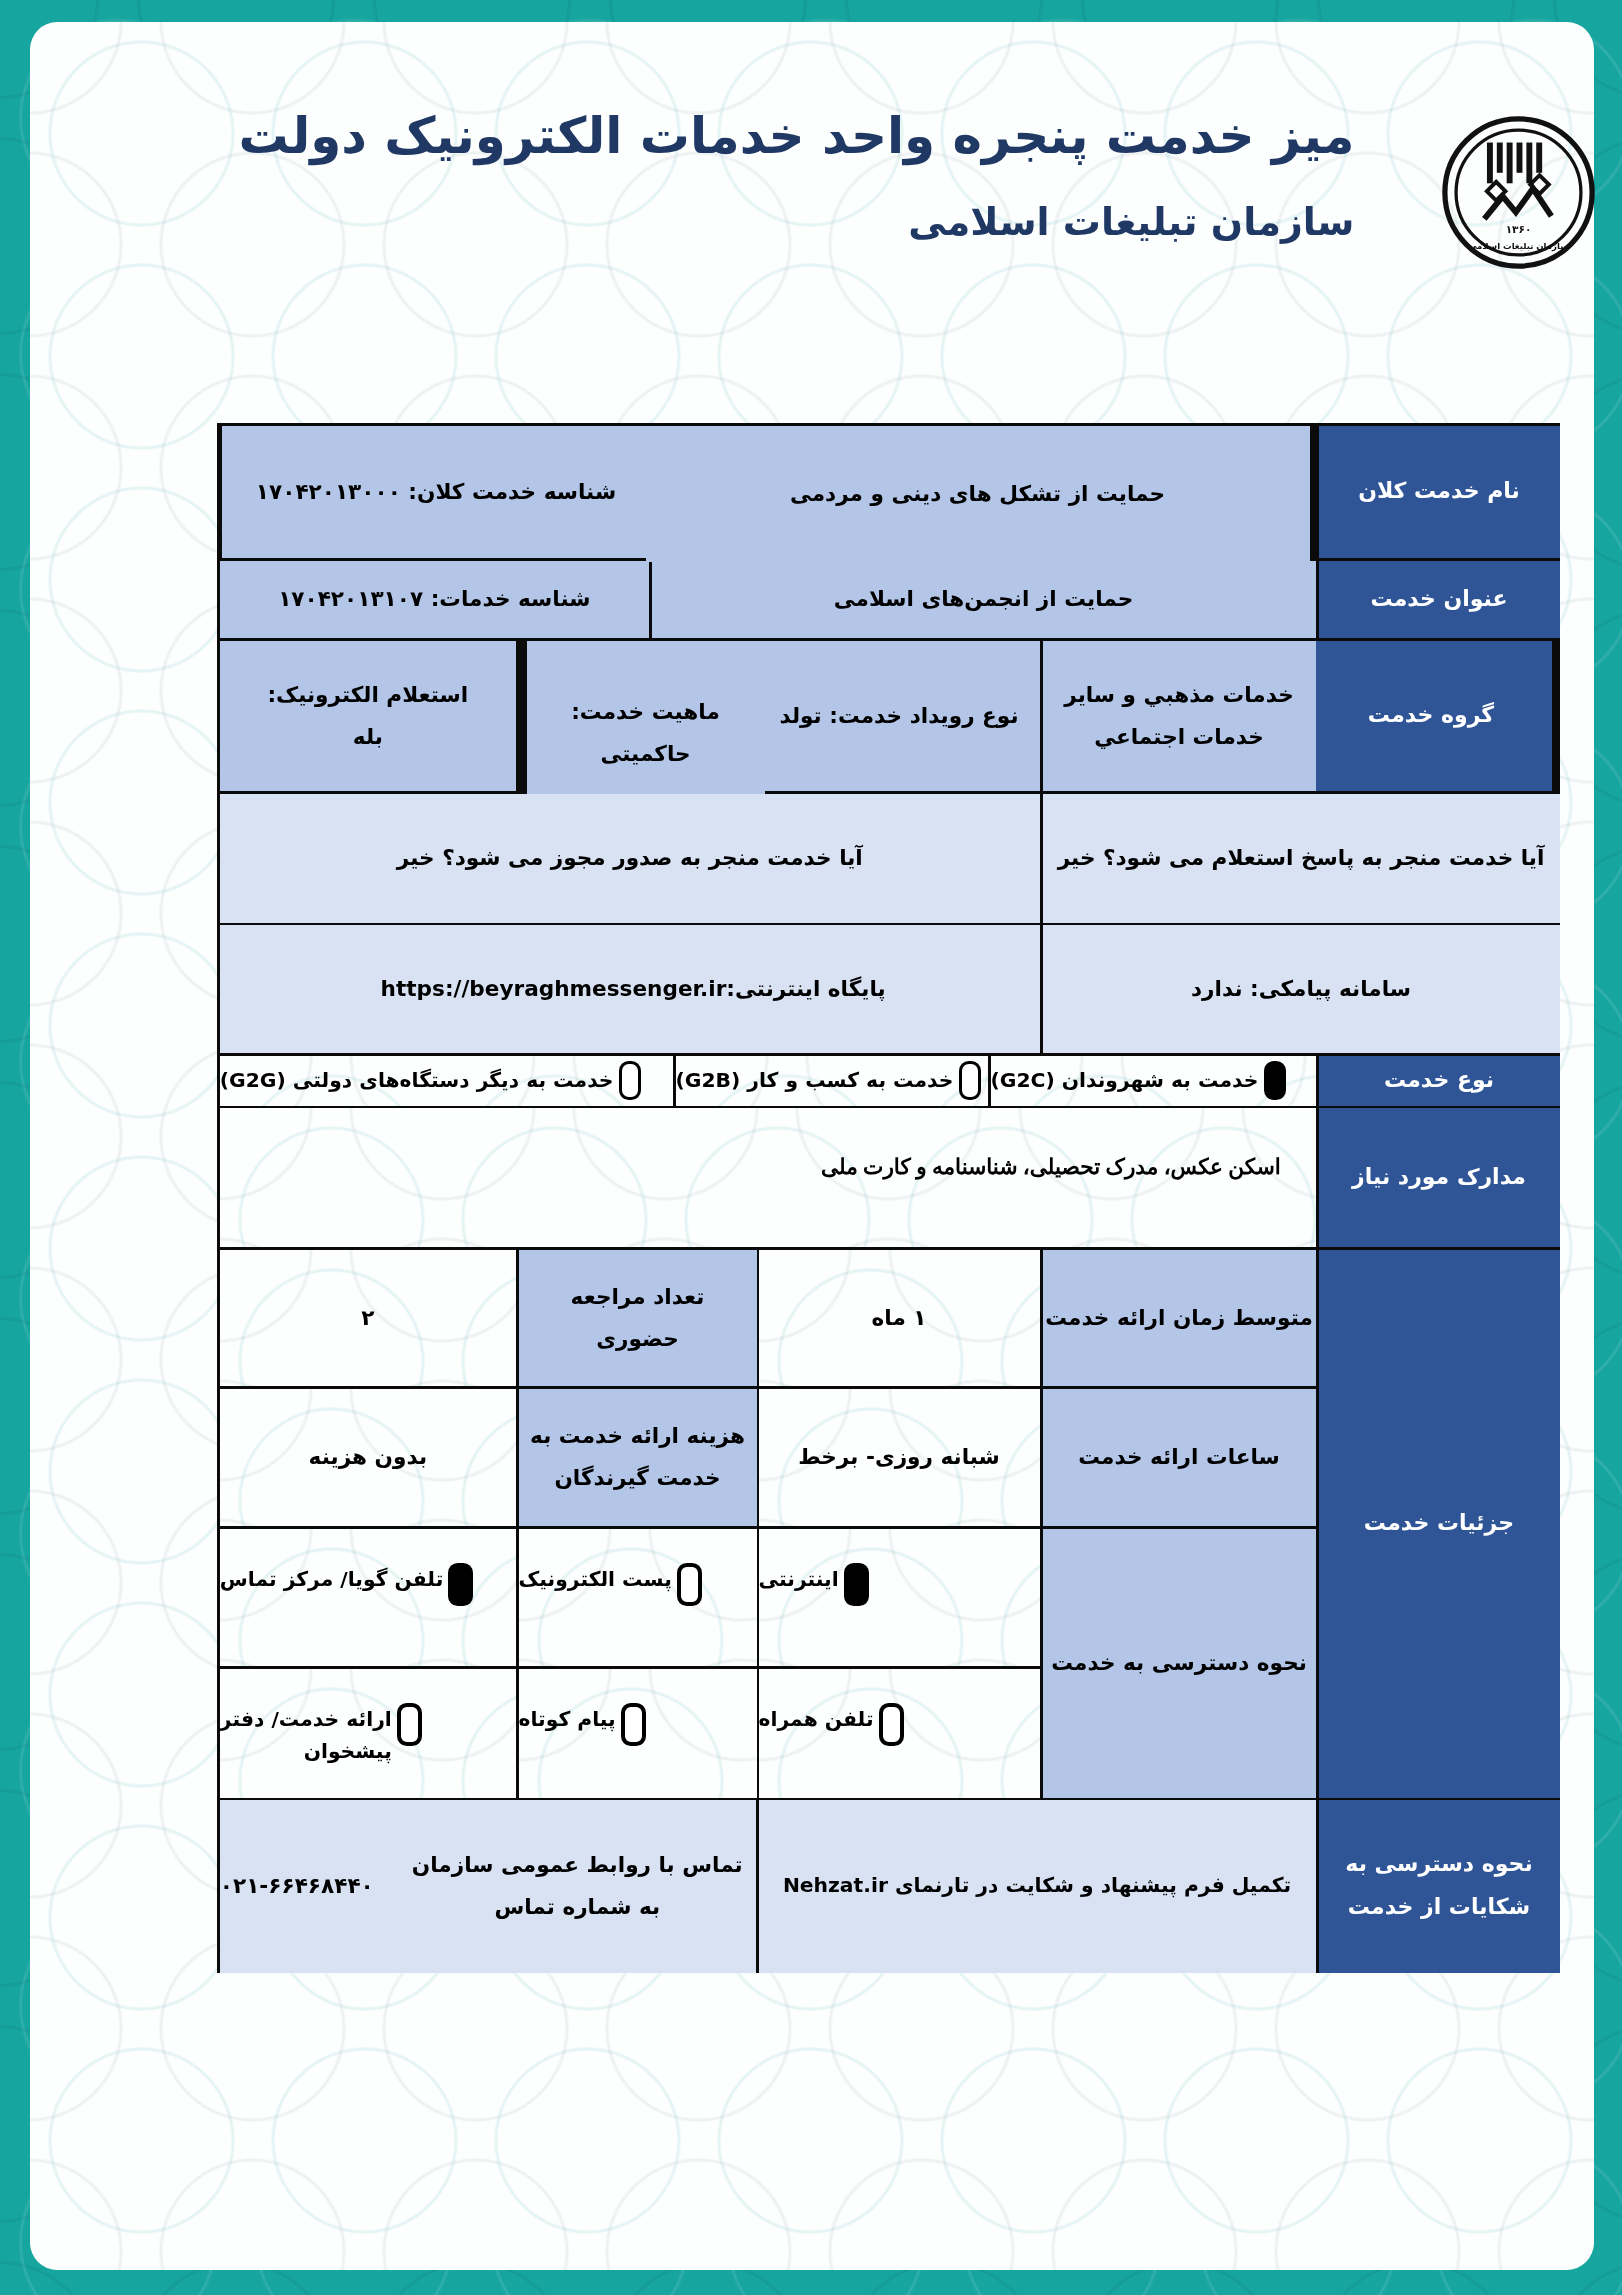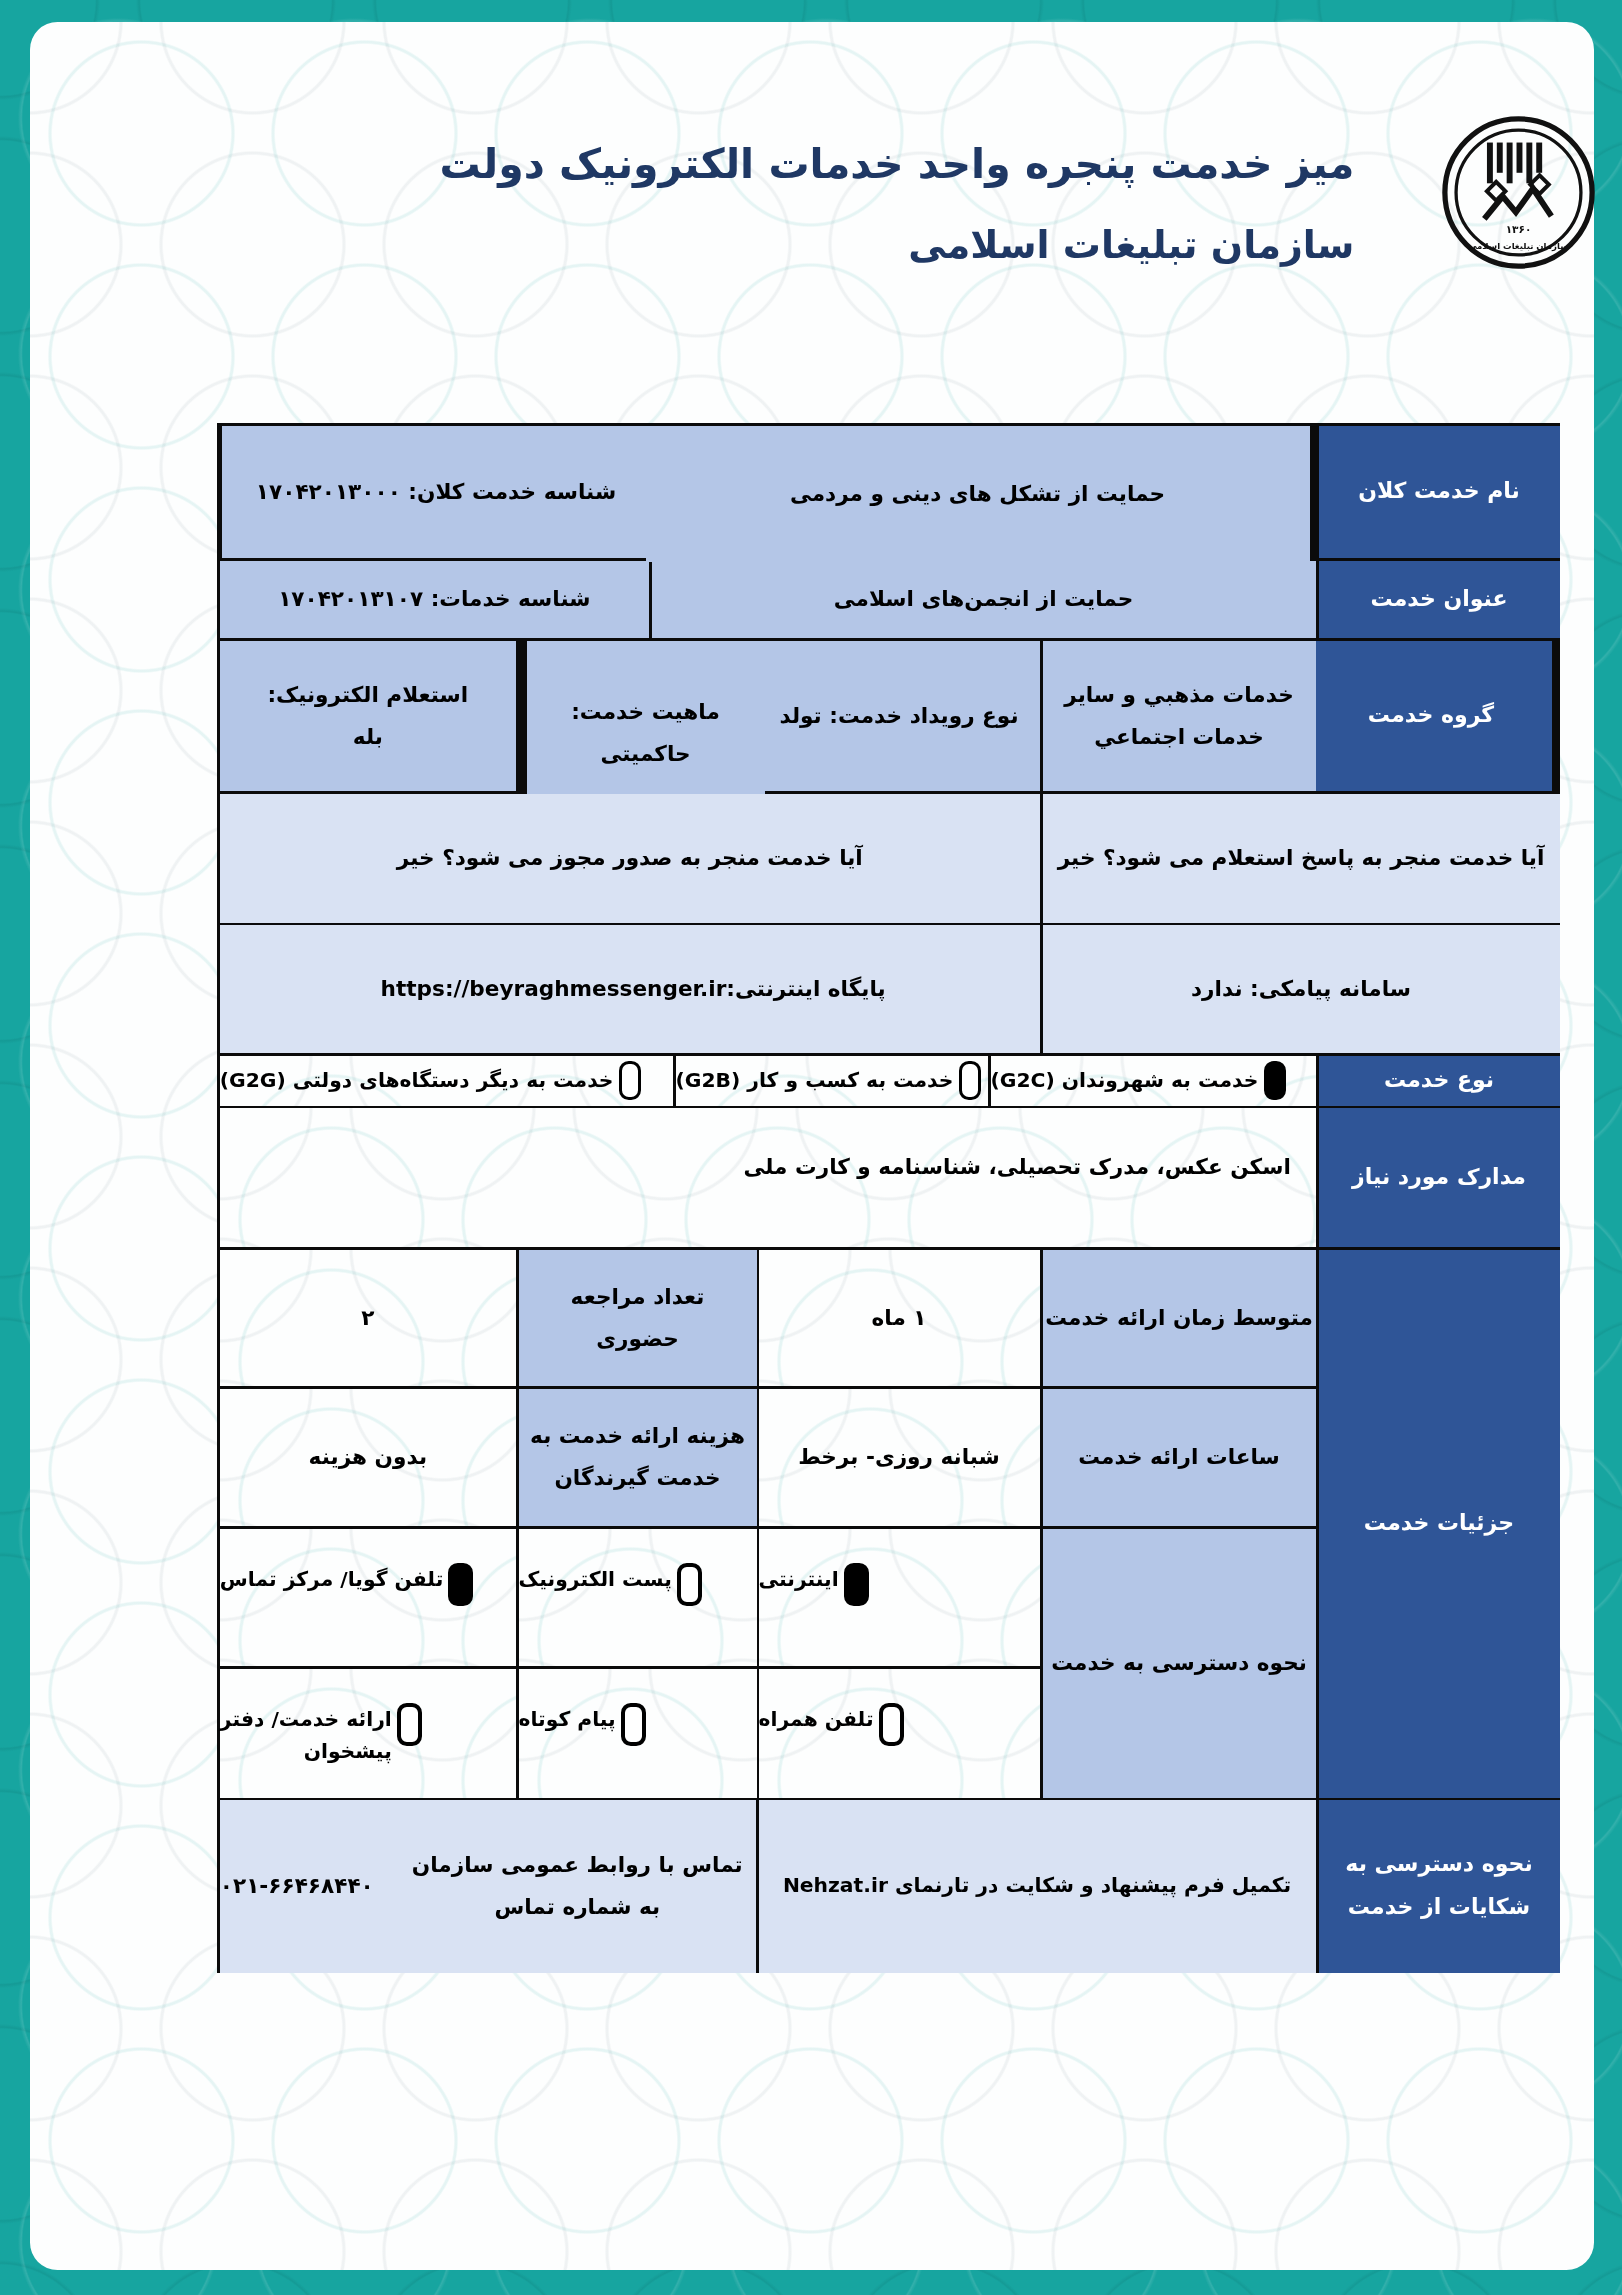--- a/index.html
+++ b/index.html
@@ -24,38 +24,38 @@
   }
   .sheet{
     position:absolute; left:29.5px; top:21.6px; width:1564px; height:2248px;
     border-radius:27.5px;
   }
   
   .titleblock{
     position:absolute; top:84px; right:239px; direction:rtl; text-align:right;
     color: var(--navy, #1f3864); font-weight:bold;
   }
-  .titleblock .l1{ font-size:41px; line-height:1.2;margin-top:34px; }
+  .titleblock .l1{ font-size:50px; line-height:1.2; }
   .titleblock .l2{ font-size:38px; line-height:1.2; margin-top:34px; }
   .logo{ position:absolute; left:1407px; top:89px; width:163px; height:163px; }
   
   .tbl{
     position:absolute; left:187px; top:401px; width:1343px; height:1550px;
     background:#0b0b0b; border:2px solid #0b0b0b;
   }
   .c{
     position:absolute; display:flex; align-items:center; justify-content:center;
     text-align:center; direction:rtl;
     font-weight:bold; font-size:21.6px; line-height:1.95; color:#000;
   }
   .dark{ background: var(--hdr, #2f5597); color:#fff; font-size:22px; }
   .blue{ background: var(--blue, #b4c6e7); }
   .light{ background: var(--bluelight, #d9e2f3); }
   .pre{ white-space:pre-line; }
-  .docs{ display:block; text-align:right; padding:38px 25px 0 0; }
+  .docs{ display:block; text-align:right; padding:38px 35px 0 0;font-family:Liberation Serif, serif; }
   .opt{ justify-content:flex-end; }
   .opt .lbl{ font-size:20.3px; margin-right:5.2px; line-height:1.6; text-align:right; }
   .opt.top{ align-items:flex-start; padding-top:34px; }
   .cb{
     flex:none; width:25px; height:43px; border:4.6px solid #000; border-radius:9.8px;
     background:#fff;
   }
   .cb.checked{ background:#000; }
   .small .cb{ width:22px; height:39px; border-width:3.9px; }
   .stack{ flex-direction:row; gap:25px; }

